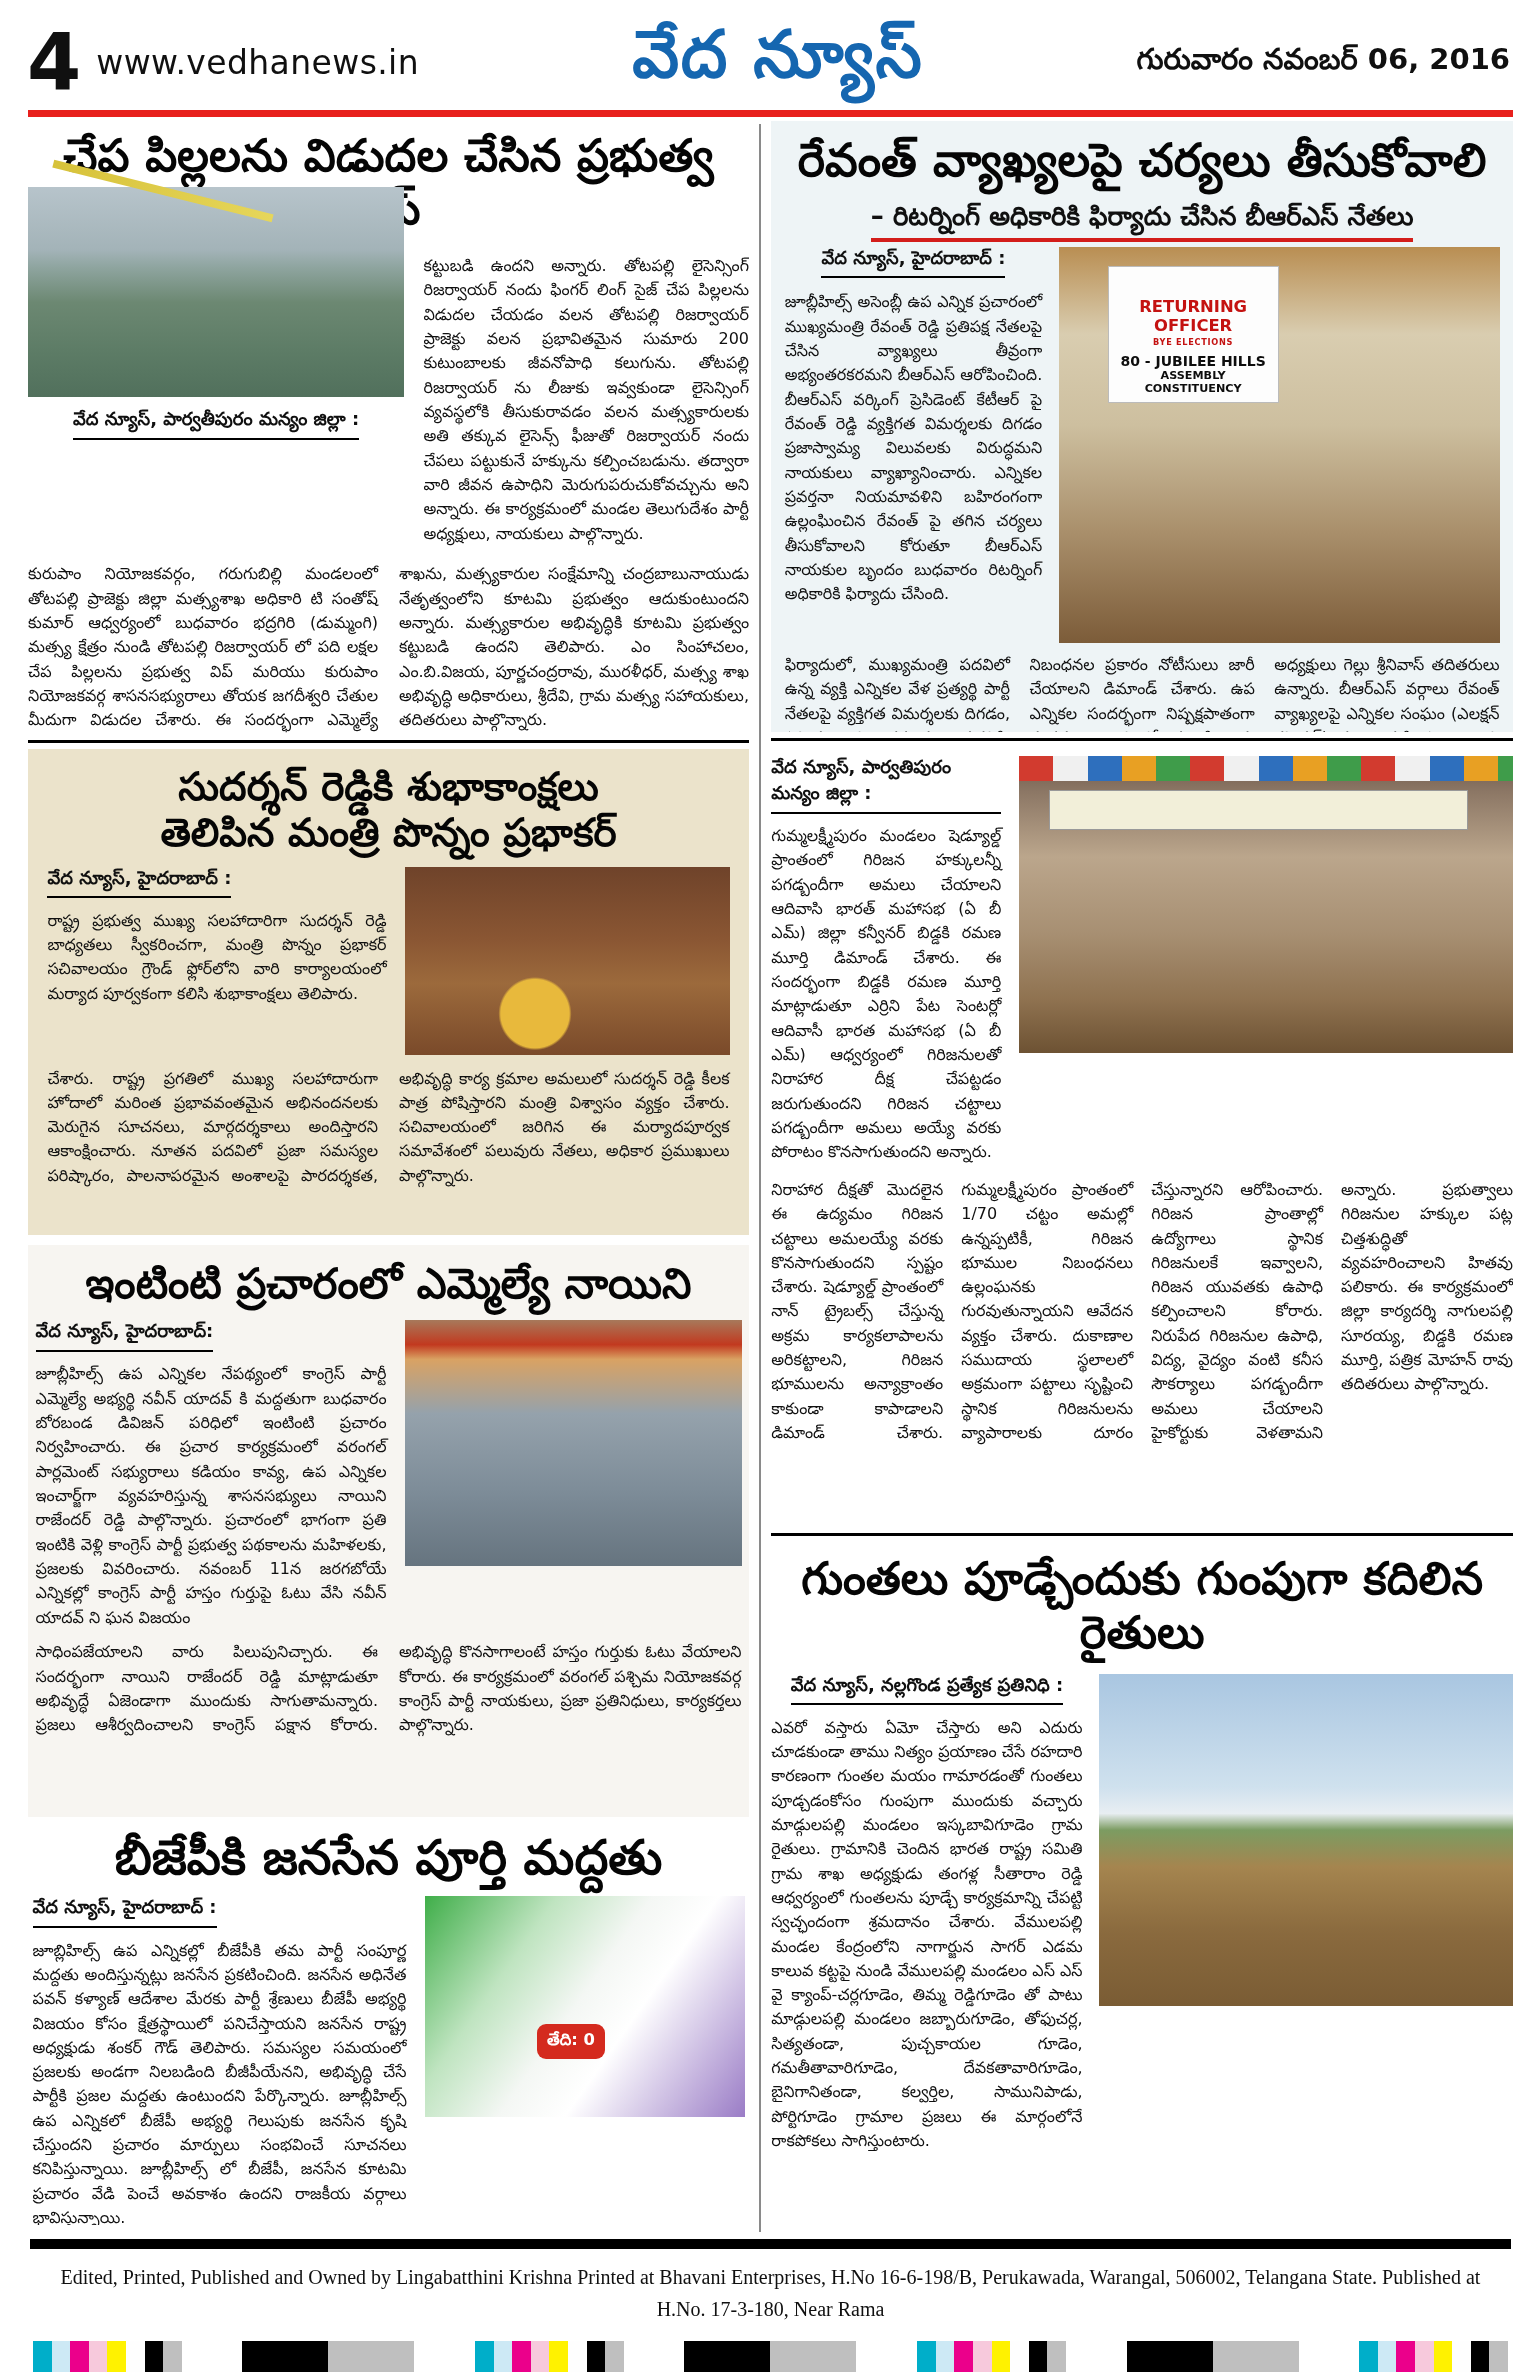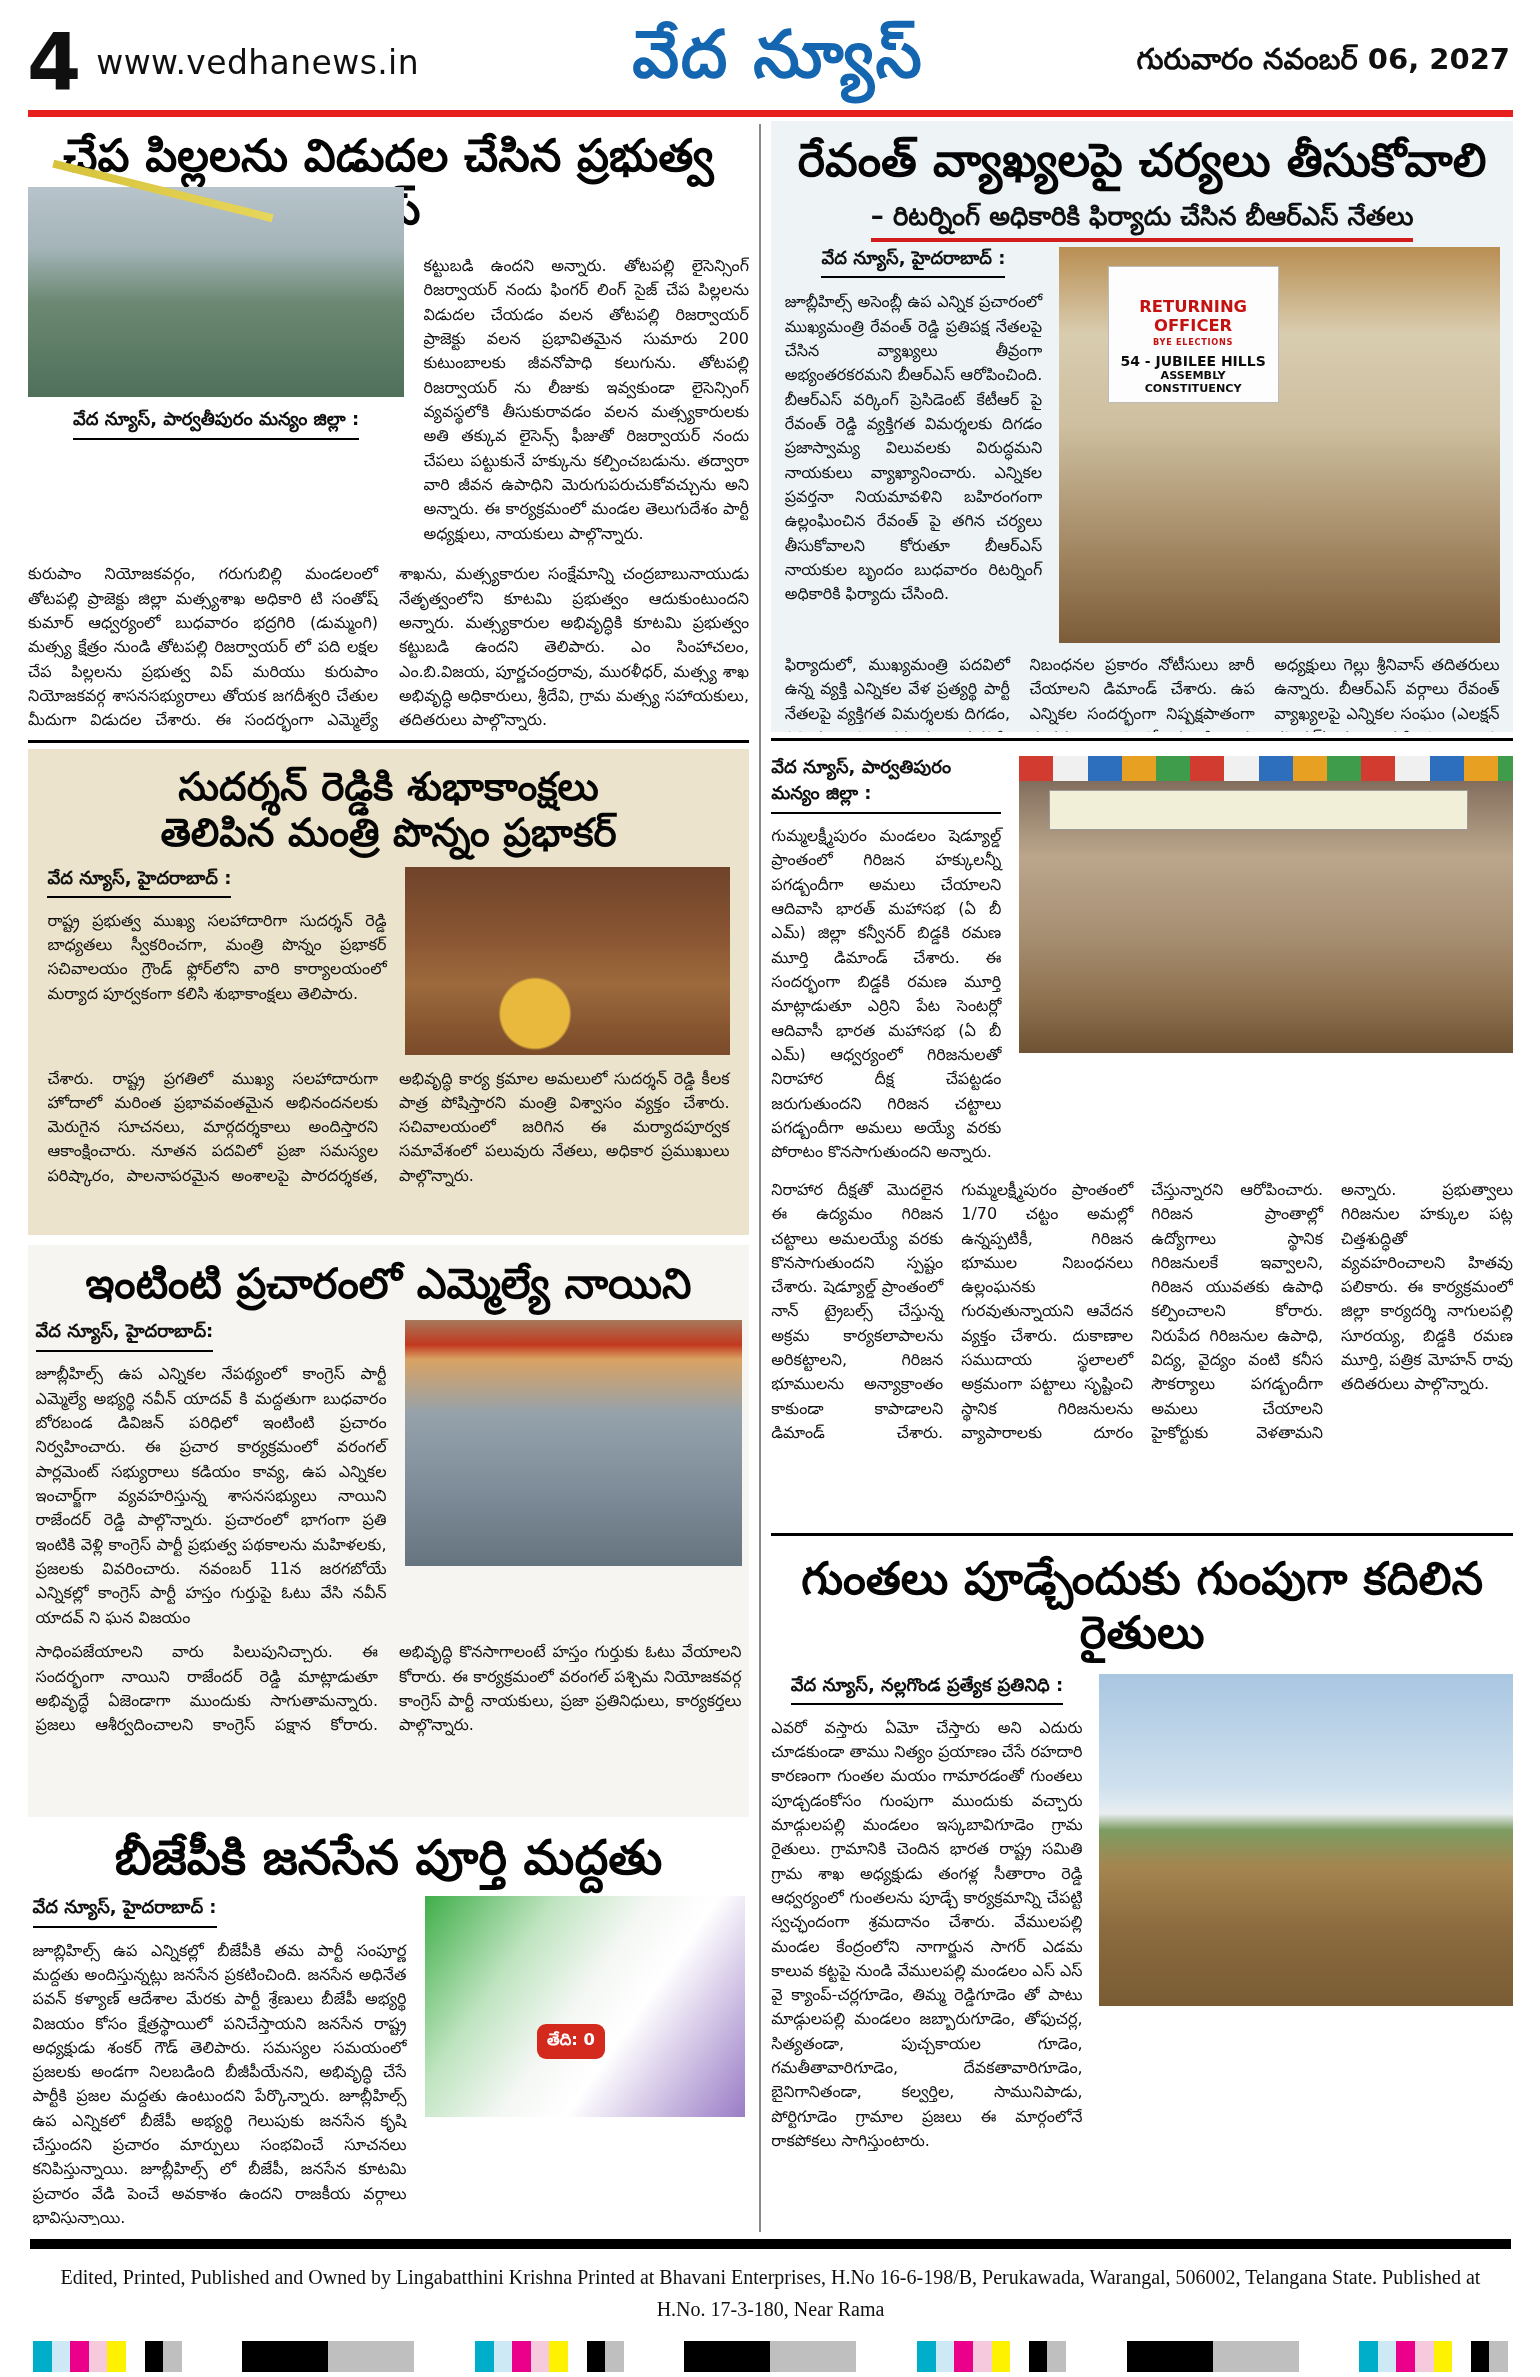--- a/index.html
+++ b/index.html
@@ -126,21 +126,21 @@
 </style>
 </head>
 <body>
 
 <div class="page">
 
   <header class="masthead">
     <div class="pg-num">4</div>
     <div class="site">www.vedhanews.in</div>
     <div class="logo">వేద న్యూస్</div>
-    <div class="edition-date">గురువారం నవంబర్ 06, 2027</div>
+    <div class="edition-date">గురువారం నవంబర్ 06, 2016</div>
   </header>
   <div class="red-rule"></div>
 
   <main>
 
     <section class="left-col">
 
       <article class="art-fish">
         <h1 class="headline">చేప పిల్లలను విడుదల చేసిన ప్రభుత్వ విప్</h1>
         <div class="fish-row">
@@ -210,21 +210,21 @@
           <div class="rev-text">
             <div style="text-align:center">
               <span class="dateline">వేద న్యూస్, హైదరాబాద్ :</span>
             </div>
             <p class="body-text" style="margin-top:12px">జూబ్లీహిల్స్ అసెంబ్లీ ఉప ఎన్నిక ప్రచారంలో ముఖ్యమంత్రి రేవంత్ రెడ్డి ప్రతిపక్ష నేతలపై చేసిన వ్యాఖ్యలు తీవ్రంగా అభ్యంతరకరమని బీఆర్ఎస్ ఆరోపించింది. బీఆర్ఎస్ వర్కింగ్ ప్రెసిడెంట్ కేటీఆర్ పై రేవంత్ రెడ్డి వ్యక్తిగత విమర్శలకు దిగడం ప్రజాస్వామ్య విలువలకు విరుద్ధమని నాయకులు వ్యాఖ్యానించారు. ఎన్నికల ప్రవర్తనా నియమావళిని బహిరంగంగా ఉల్లంఘించిన రేవంత్ పై తగిన చర్యలు తీసుకోవాలని కోరుతూ బీఆర్ఎస్ నాయకుల బృందం బుధవారం రిటర్నింగ్ అధికారికి ఫిర్యాదు చేసింది.</p>
           </div>
           <div class="photo-revanth">
             <div class="ro-sign">
               <div class="ro-line1">RETURNING OFFICER</div>
               <div class="ro-line2">BYE ELECTIONS</div>
-              <div class="ro-line3">54 - JUBILEE HILLS</div>
+              <div class="ro-line3">80 - JUBILEE HILLS</div>
               <div class="ro-line4">ASSEMBLY CONSTITUENCY</div>
             </div>
           </div>
         </div>
         <p class="body-text cols-3 rev-below">ఫిర్యాదులో, ముఖ్యమంత్రి పదవిలో ఉన్న వ్యక్తి ఎన్నికల వేళ ప్రత్యర్థి పార్టీ నేతలపై వ్యక్తిగత విమర్శలకు దిగడం, ఎన్నికల నిబంధనలకు, పదవికి, పక్షపాత ఛాయలకు దారితీస్తుందని పేర్కొన్నారు. రేవంత్ మాట్లాడడం ఎన్నికల నియమావళి ఉల్లంఘనేనని, నిబంధనల ప్రకారం నోటీసులు జారీ చేయాలని డిమాండ్ చేశారు. ఉప ఎన్నికల సందర్భంగా నిష్పక్షపాతంగా వ్యవహరించాలని కోరారు. ఫిర్యాదు చేసిన వారిలో బీఆర్ఎస్ నాయకులు బాల్క సుమన్, పార్టీ జనరల్ సెక్రటరీ ఆర్.ఎస్.ప్రవీణ్ కుమార్, బీఆర్ఎస్ అధ్యక్షులు గెల్లు శ్రీనివాస్ తదితరులు ఉన్నారు. బీఆర్ఎస్ వర్గాలు రేవంత్ వ్యాఖ్యలపై ఎన్నికల సంఘం (ఎలక్షన్ కమిషన్) కూడా దృష్టి సారించాలని కోరాయి.</p>
       </article>
 
       <hr class="h-rule">
 
       <article class="art-girijan">

